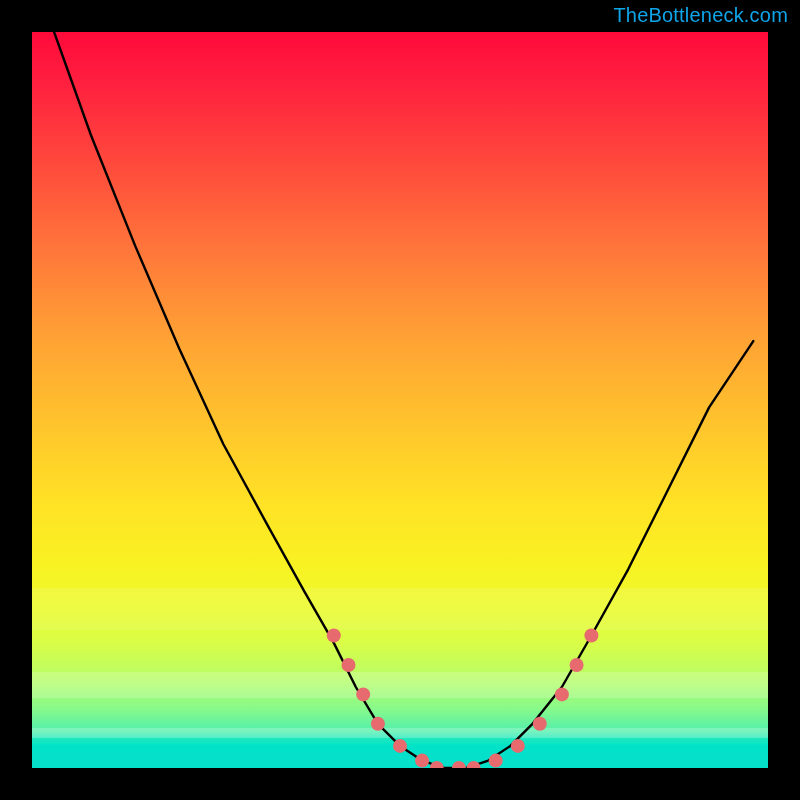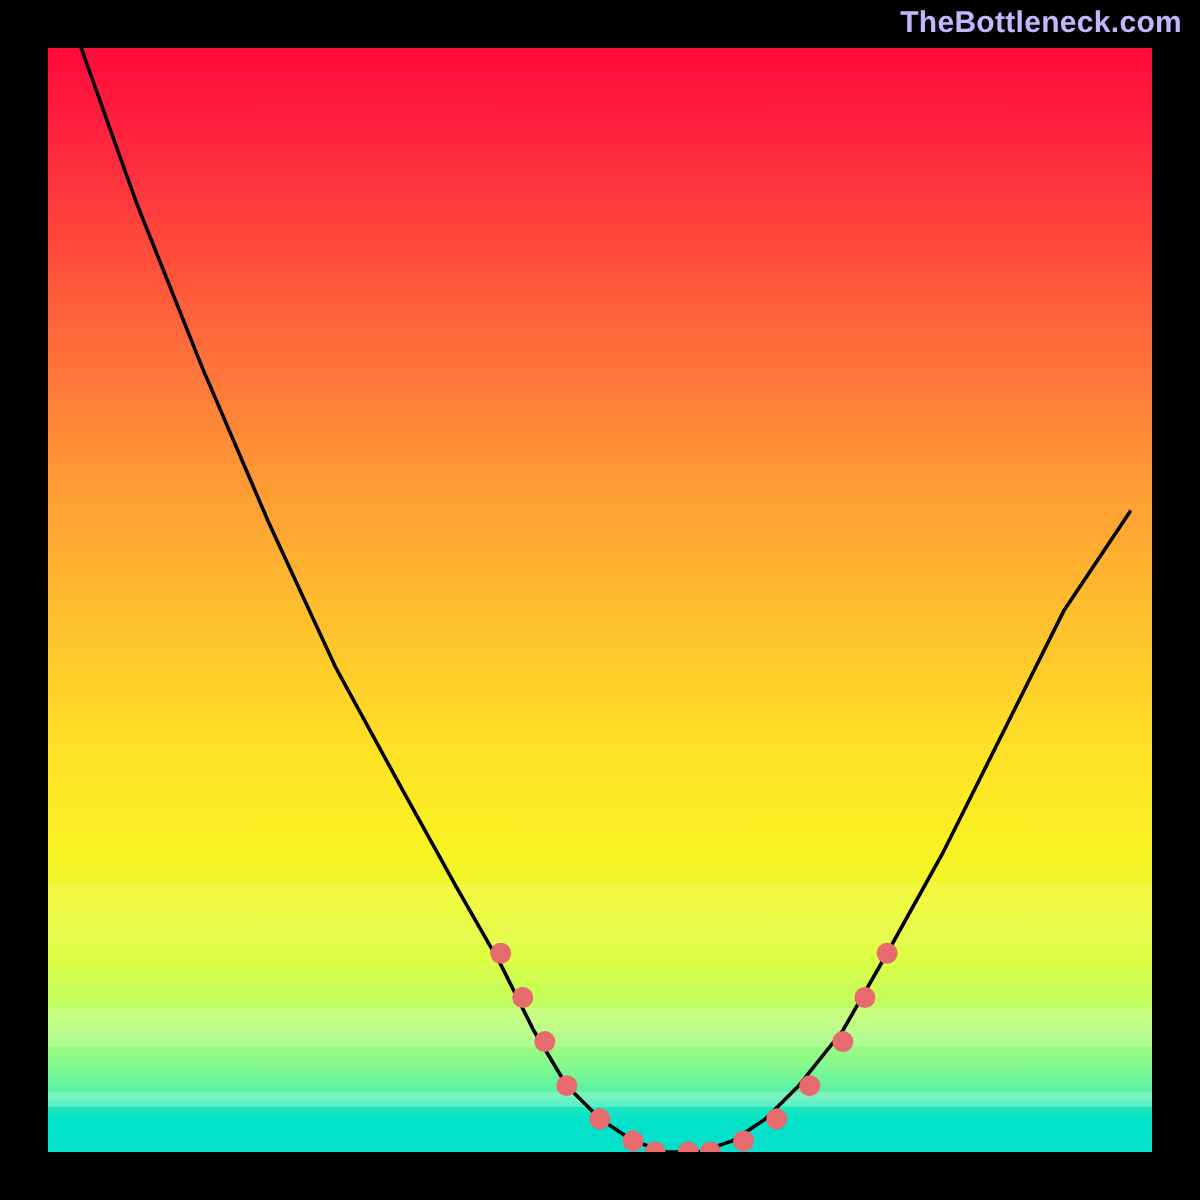--- a/index.html
+++ b/index.html
@@ -70,24 +70,24 @@
     position: absolute;
     top: 0;
     left: 0;
     width: 100%;
     height: 100%;
   }
   .watermark {
     position: absolute;
     top: 4px;
     right: 12px;
-    color: #c4b5fd;
+    color: #0ea5e9;
     font-size: 20px;
     letter-spacing: 0.2px;
-    font-weight: 700;
+    font-weight: 400;
   }
 </style>
 </head>
 <body>
 
 <div class="frame">
 
   <div class="watermark">TheBottleneck.com</div>
 
   <div class="plot-area">

